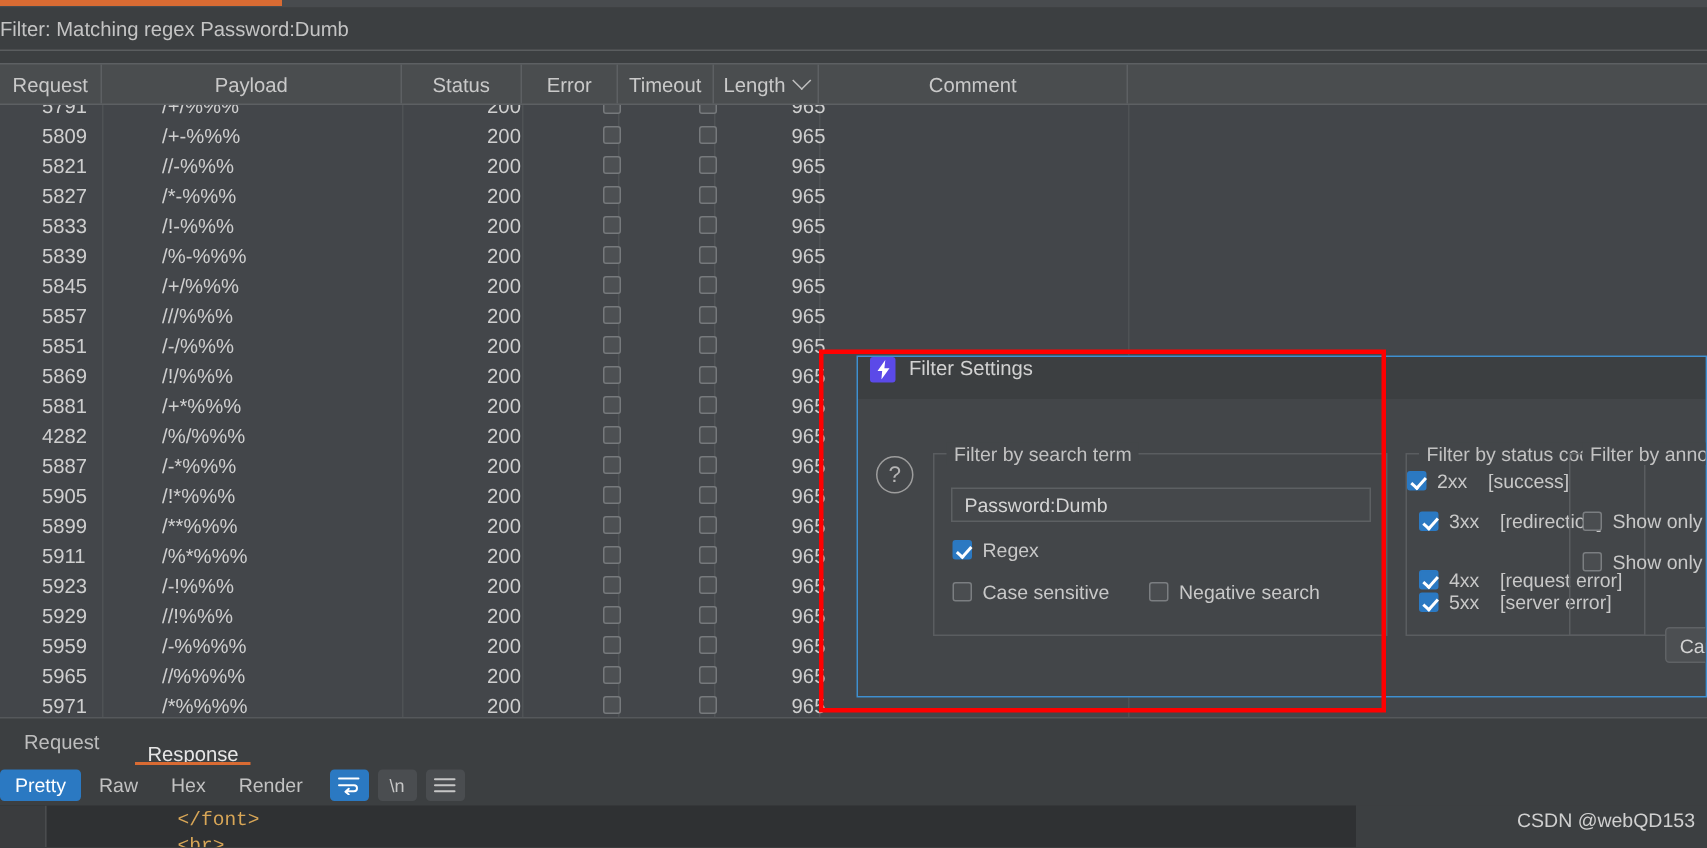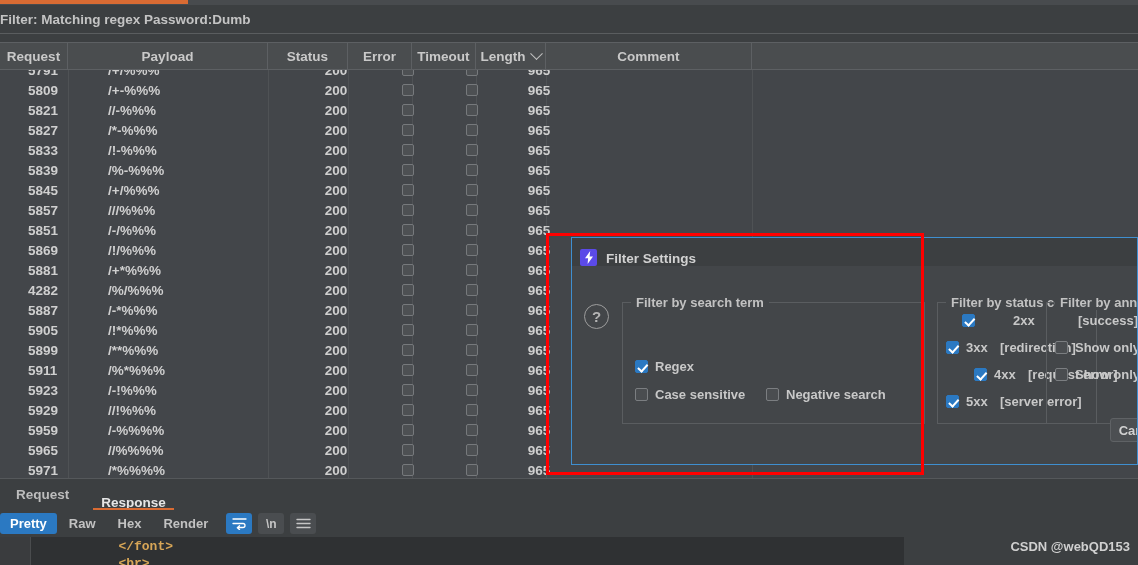--- a/index.html
+++ b/index.html
@@ -8,21 +8,20 @@
     font-family: "Liberation Sans", sans-serif;
   }
   #root {
     position: relative;
     width: 1138px;
     height: 565px;
     overflow: hidden;
     background: #3c3f41;
     color: #bbbbbb;
     font-size: 13px;
-    font-weight: bold;
   }
 
   
   .tab-strip {
     position: absolute; left: 0; top: 0;
     width: 1138px; height: 5px;
     background: #484b4e;
   }
   .tab-strip .active-underline {
     position: absolute; left: 0; top: 0;
@@ -204,21 +203,21 @@
     position: absolute;
     left: 571px; top: 237px;
     width: 567px; height: 228px;
     background: #3c3f41;
     border: 1px solid #3f8fd0;
     box-sizing: border-box;
     overflow: hidden;
   }
   .dlg-title {
     height: 28px;
-    display: flex; align-items: flex-end;
+    display: flex; align-items: flex-start;
     padding-left: 8px;
     background: #3c3f41;
   }
   .bolt {
     width: 17px; height: 17px;
     background: #5b4ae8;
     border-radius: 2px;
     display: flex; align-items: center; justify-content: center;
     margin-right: 9px;
     color: #ffffff;
@@ -723,47 +722,50 @@
       </span>
       <span class="t">Filter Settings</span>
     </div>
 
     <div class="dlg-body">
 
       <div class="help-q">?</div>
 
       <div class="group g-search">
         <span class="legend">Filter by search term</span>
+        <div class="txtfield">
+          <span>Password:Dumb</span>
+        </div>
         <div class="chk-row" style="left:12px; top:56px;">
           <span class="box on"></span>
           <span>Regex</span>
         </div>
         <div class="chk-row" style="left:12px; top:84px;">
           <span class="box"></span>
           <span>Case sensitive</span>
         </div>
         <div class="chk-row" style="left:143px; top:84px;">
           <span class="box"></span>
           <span>Negative search</span>
         </div>
       </div>
 
       <div class="group g-status">
         <span class="legend">Filter by status code</span>
-        <div class="chk-row" style="left:24px; top:10px;gap:31px;">
+        <div class="chk-row" style="left:0; top:10px;">
           <span class="box on"></span>
           <span class="code-tag">2xx</span>
           <span>[success]</span>
         </div>
         <div class="chk-row" style="left:8px; top:37px;">
           <span class="box on"></span>
           <span class="code-tag">3xx</span>
           <span>[redirection]</span>
         </div>
-        <div class="chk-row" style="left:8px; top:64px;margin-left:28px;">
+        <div class="chk-row" style="left:8px; top:76px;">
           <span class="box on"></span>
           <span class="code-tag">4xx</span>
           <span>[request error]</span>
         </div>
         <div class="chk-row" style="left:8px; top:91px;">
           <span class="box on"></span>
           <span class="code-tag">5xx</span>
           <span>[server error]</span>
         </div>
       </div>

